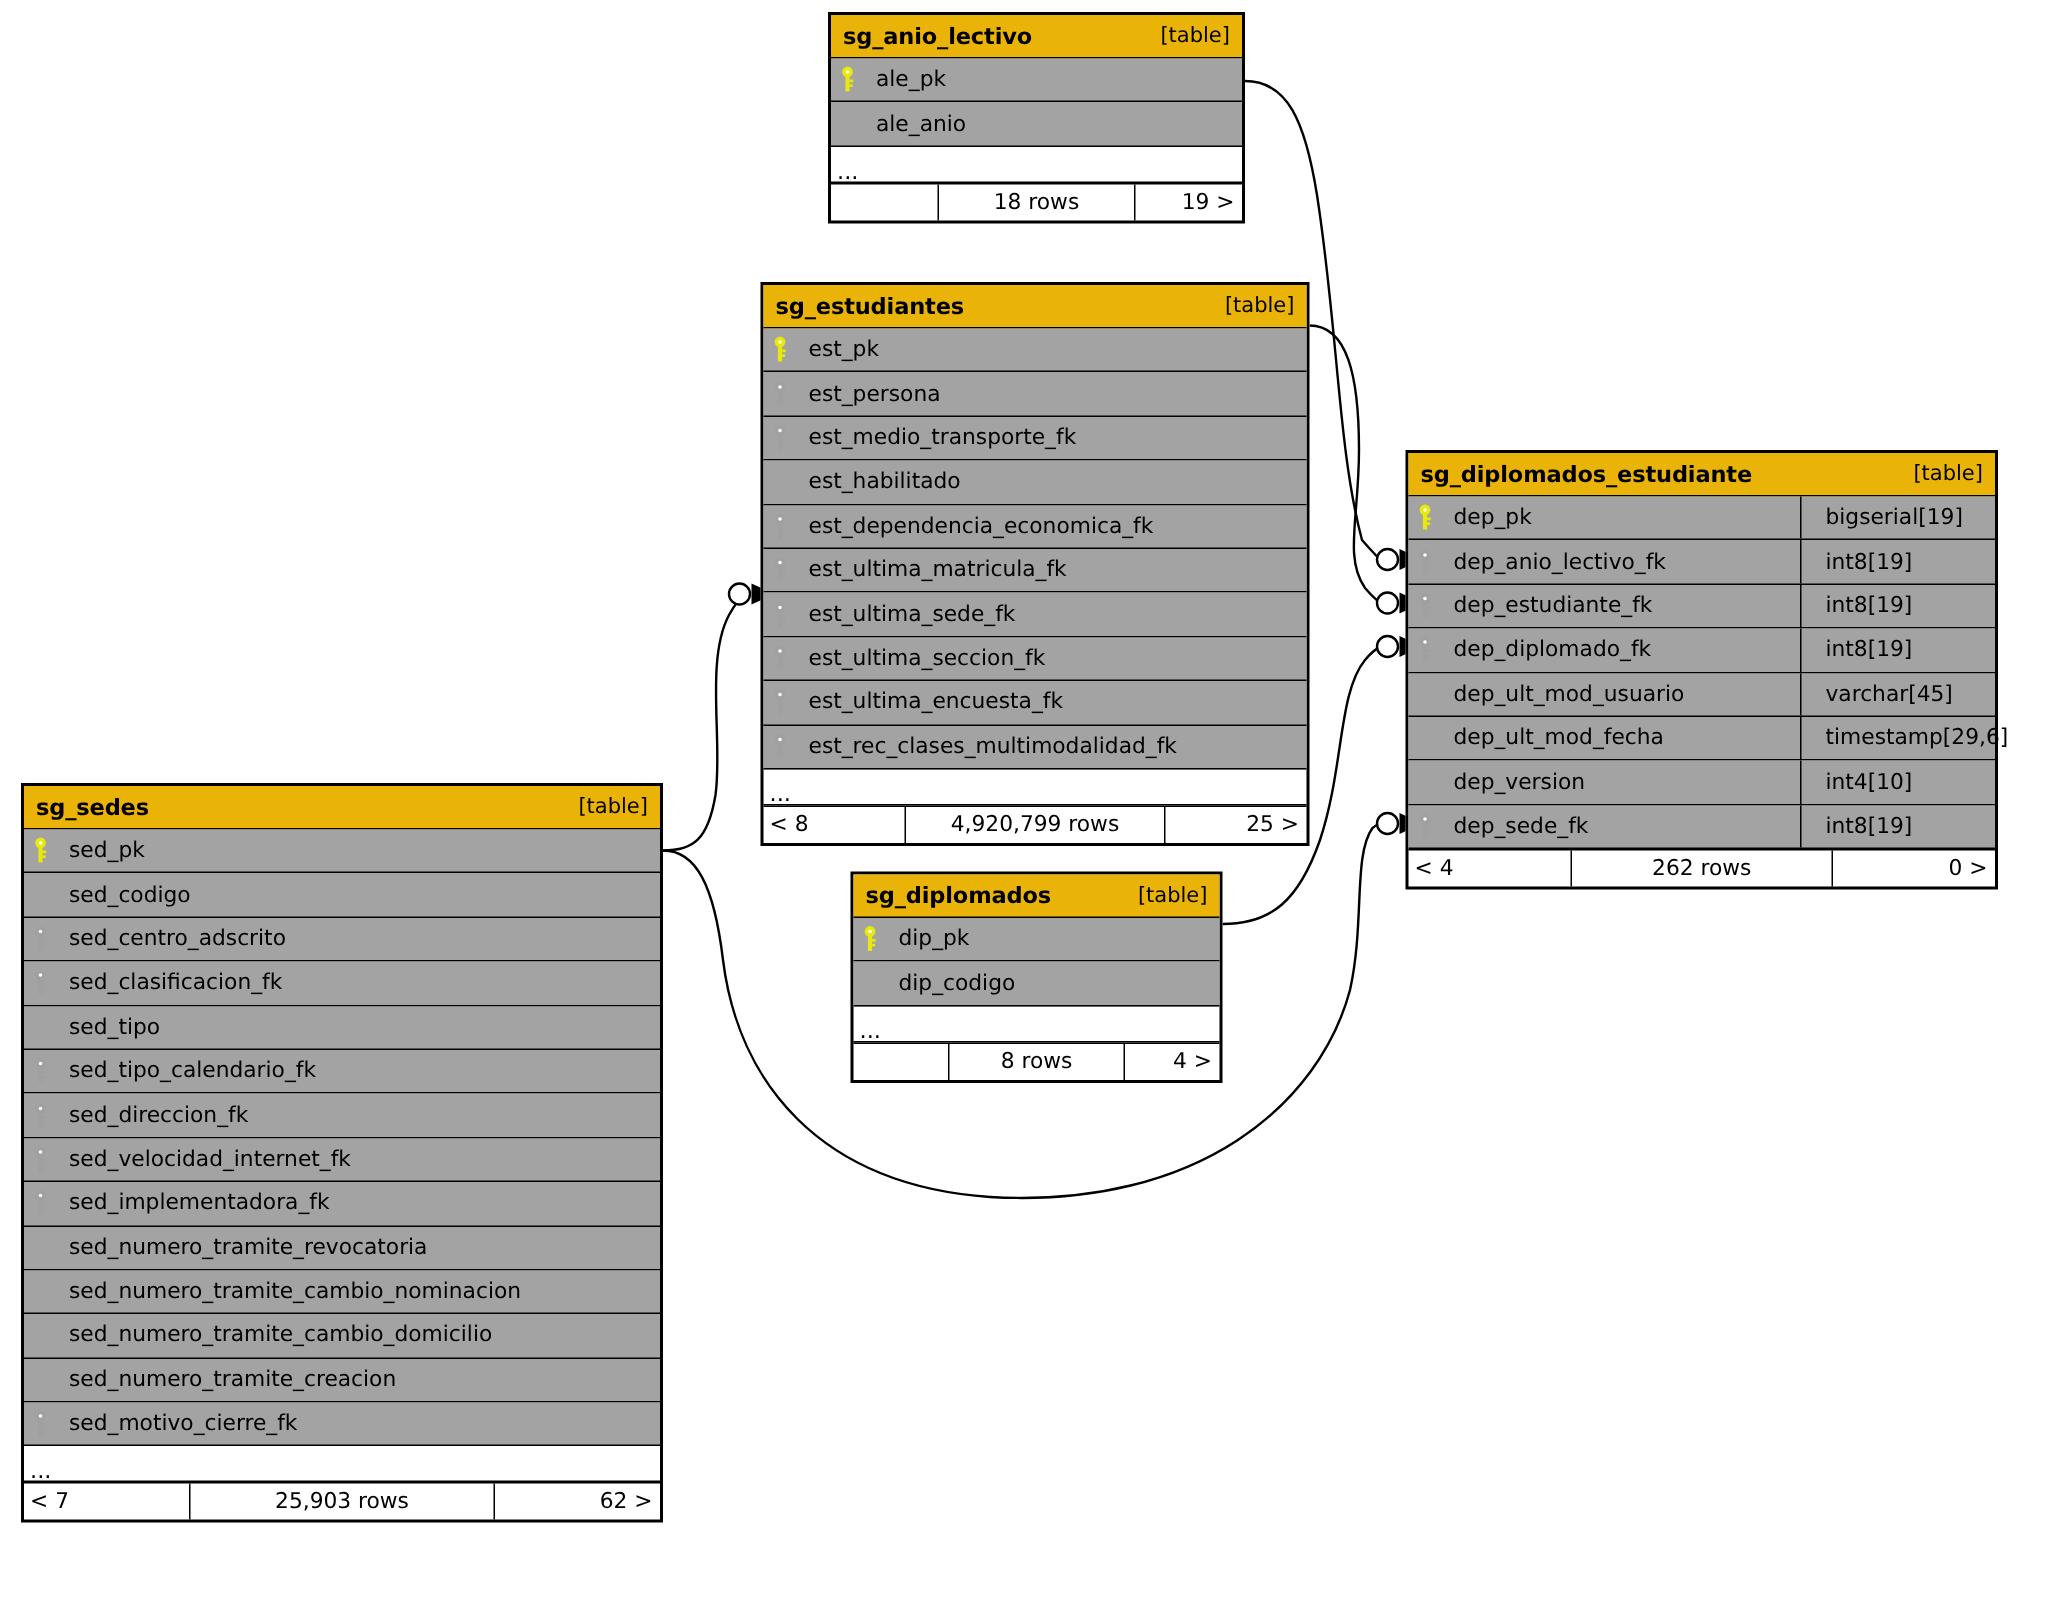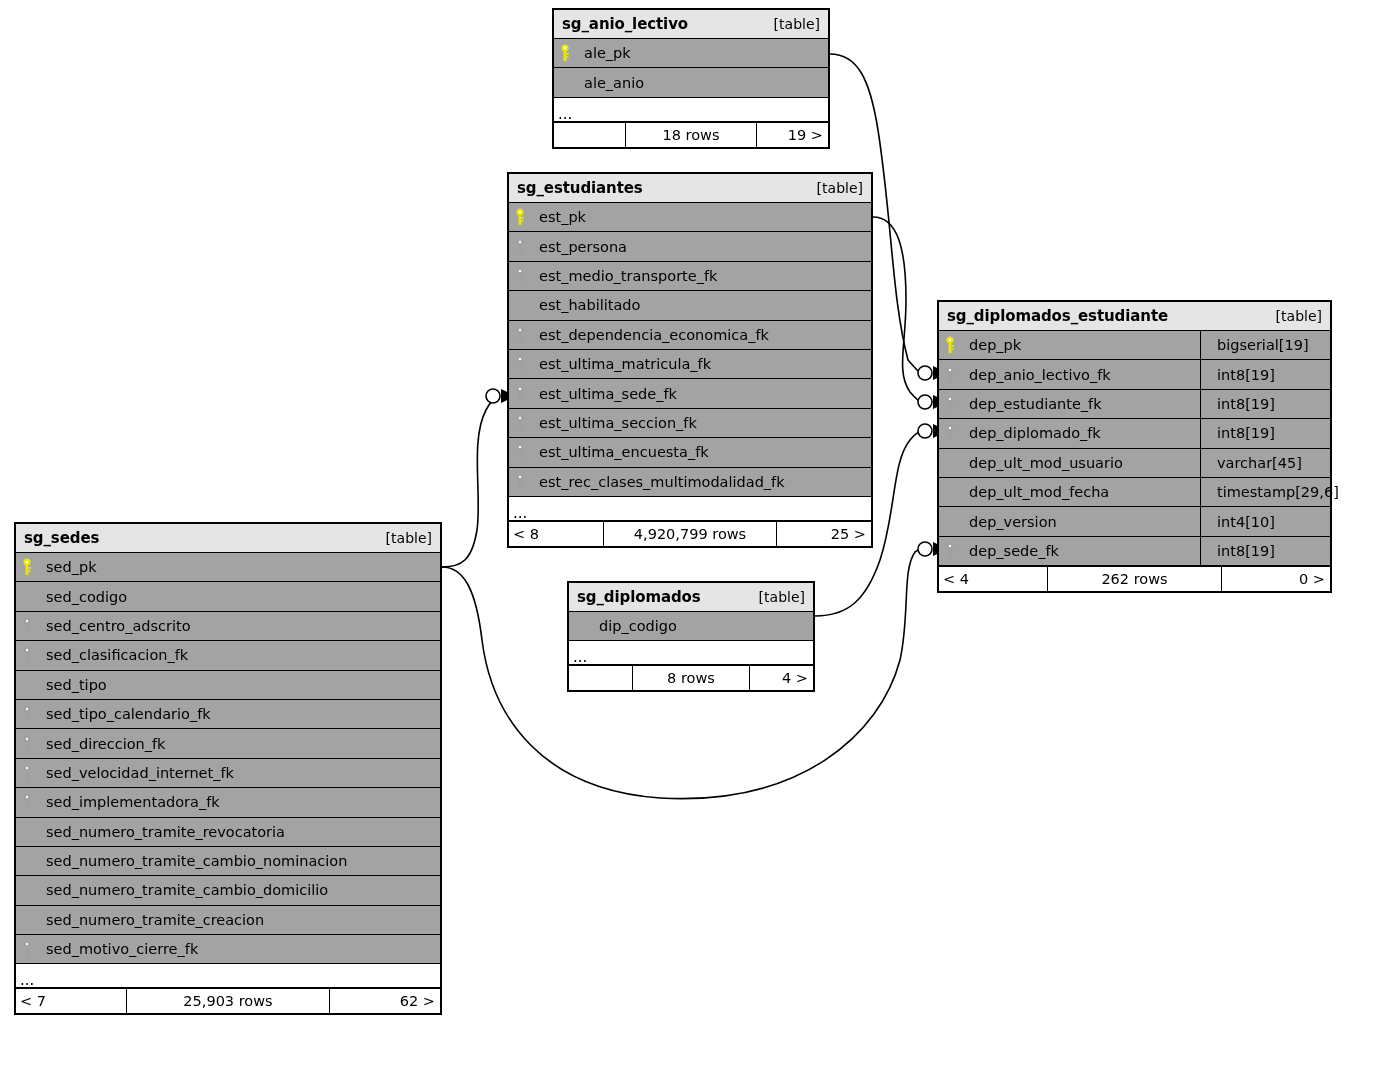--- a/index.html
+++ b/index.html
@@ -31,21 +31,21 @@
     position: absolute;
     border: 2px solid #000000;
     background: #ffffff;
     box-sizing: border-box;
     z-index: 5;
   }
   .tbl-header {
     display: flex;
     align-items: center;
     justify-content: space-between;
-    background: #e5e5e5;
+    background: #eab308;
     border-bottom: 1px solid #000000;
     padding: 0 8px;
     height: 29px;
     box-sizing: border-box;
   }
   .tbl-name {
     font-weight: bold;
     font-size: 15px;
     color: #000;
     letter-spacing: -0.1px;
@@ -198,21 +198,21 @@
           <span class="keyslot"></span>
           <span class="col-name">ale_anio</span>
         </div>
         <div class="ellipsis-row">...</div>
         <div class="footer-row" style="border-top:1px solid #000;">
           <span class="foot-cell foot-left" style="width:71px"></span>
           <span class="foot-cell foot-mid">18 rows</span>
           <span class="foot-cell foot-right" style="width:71px">19 &gt;</span>
         </div>
       </div>
-      <div class="table-box" style="left: 507px; top: 172px; width: 366px;">
+      <div class="table-box" style="left: 507px; top: 188px; width: 366px;">
         <div class="tbl-header">
           <span class="tbl-name">sg_estudiantes</span>
           <span class="tbl-tag">[table]</span>
         </div>
         <div class="col-row">
           <span class="keyslot">
             <svg class="key-icon" width="10" height="18" viewBox="0 0 10 18" aria-hidden="true">
               <circle cx="5" cy="4" r="3.6" fill="#e8e80d"></circle>
               <circle cx="5" cy="4" r="1.2" fill="#ffffff"></circle>
               <rect x="3.6" y="6" width="2.8" height="11" fill="#e8e80d"></rect>
@@ -551,20 +551,32 @@
           <span class="foot-cell foot-mid">25,903 rows</span>
           <span class="foot-cell foot-right" style="width:110px">62 &gt;</span>
         </div>
       </div>
       <div class="table-box" style="left: 567px; top: 571px; width: 248px; margin-top: 10px;">
         <div class="tbl-header">
           <span class="tbl-name">sg_diplomados</span>
           <span class="tbl-tag">[table]</span>
         </div>
         <div class="col-row">
+          <span class="keyslot">
+            <svg class="key-icon" width="10" height="18" viewBox="0 0 10 18" aria-hidden="true">
+              <circle cx="5" cy="4" r="3.6" fill="#e8e80d"></circle>
+              <circle cx="5" cy="4" r="1.2" fill="#ffffff"></circle>
+              <rect x="3.6" y="6" width="2.8" height="11" fill="#e8e80d"></rect>
+              <rect x="6.4" y="9" width="2.4" height="1.8" fill="#e8e80d"></rect>
+              <rect x="6.4" y="12.2" width="2.0" height="1.8" fill="#e8e80d"></rect>
+            </svg>
+          </span>
+          <span class="col-name">dip_pk</span>
+        </div>
+        <div class="col-row">
           <span class="keyslot"></span>
           <span class="col-name">dip_codigo</span>
         </div>
         <div class="ellipsis-row">...</div>
         <div class="footer-row" style="border-top:1px solid #000;">
           <span class="foot-cell foot-left" style="width:63px"></span>
           <span class="foot-cell foot-mid">8 rows</span>
           <span class="foot-cell foot-right" style="width:63px">4 &gt;</span>
         </div>
       </div>

